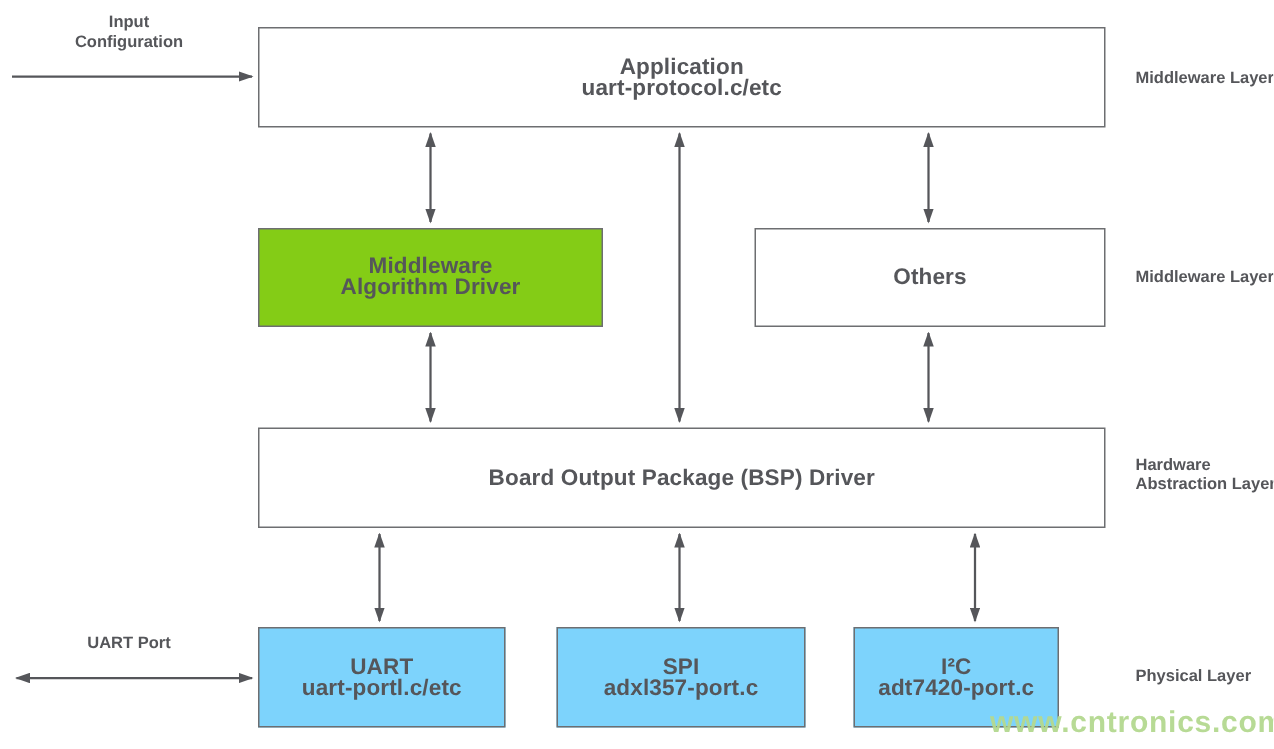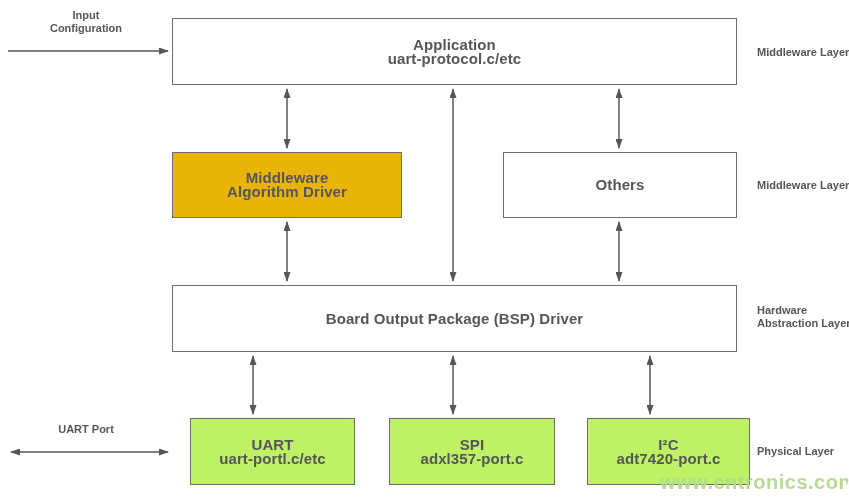--- a/index.html
+++ b/index.html
@@ -7,21 +7,20 @@
   body {
     font-family: "Liberation Sans", sans-serif;
     color: #55565a;
   }
   .canvas {
     position: relative;
     width: 849px;
     height: 499px;
     background: #ffffff;
     overflow: hidden;
-    border-radius: 24px;
   }
   .arrows-layer {
     position: absolute;
     left: 0; top: 0;
     width: 849px; height: 499px;
     pointer-events: none;
   }
   .box {
     position: absolute;
     border: 1.5px solid #6d6e71;
@@ -30,30 +29,30 @@
     flex-direction: column;
     align-items: center;
     justify-content: center;
     text-align: center;
     font-size: 15px;
     font-weight: bold;
     line-height: 14px;
     color: #55565a;
     letter-spacing: 0.1px;
   }
-  .box.blue-light { background: #eab308; text-align: right; }
-  .box.blue { background: #bef264; margin-left: 18px; }
+  .box.blue-light { background: #84cc16; text-align: right; }
+  .box.blue { background: #7dd3fc; }
 
   .box-application { left: 172px; top: 18px;  width: 565px; height: 67px; }
   .box-mwlib       { left: 172px; top: 152px; width: 230px; height: 66px; }
   .box-others      { left: 503px; top: 152px; width: 234px; height: 66px; }
   .box-bsp         { left: 172px; top: 285px; width: 565px; height: 67px; }
   .box-uart        { left: 172px; top: 418px; width: 165px; height: 67px; }
   .box-spi         { left: 371px; top: 418px; width: 166px; height: 67px; text-align: right; }
-  .box-i2c         { left: 569px; top: 418px; width: 163px; height: 67px; }
+  .box-i2c         { left: 569px; top: 418px; width: 137px; height: 67px; }
 
   .side-label {
     position: absolute;
     font-size: 11px;
     font-weight: bold;
     line-height: 13px;
     color: #55565a;
     white-space: pre-line;
   }
   .left-label {

